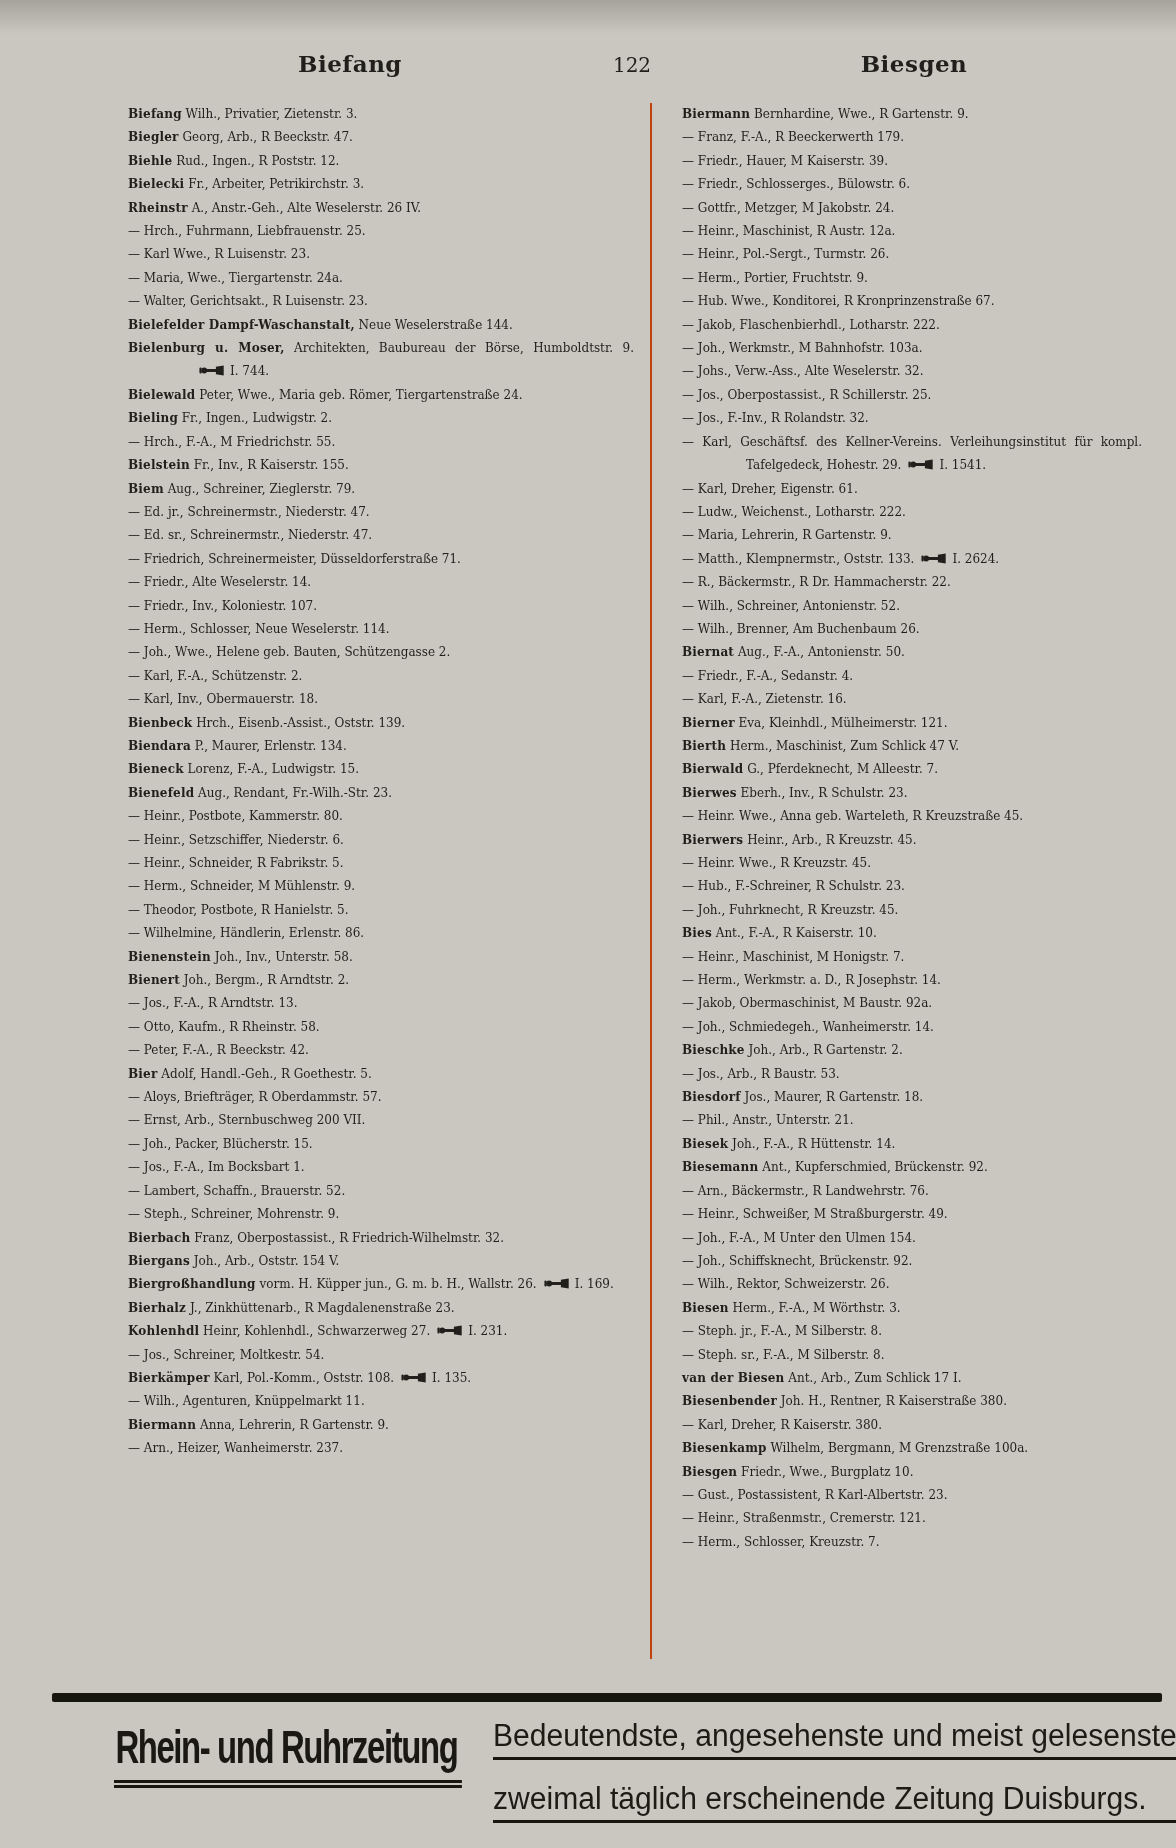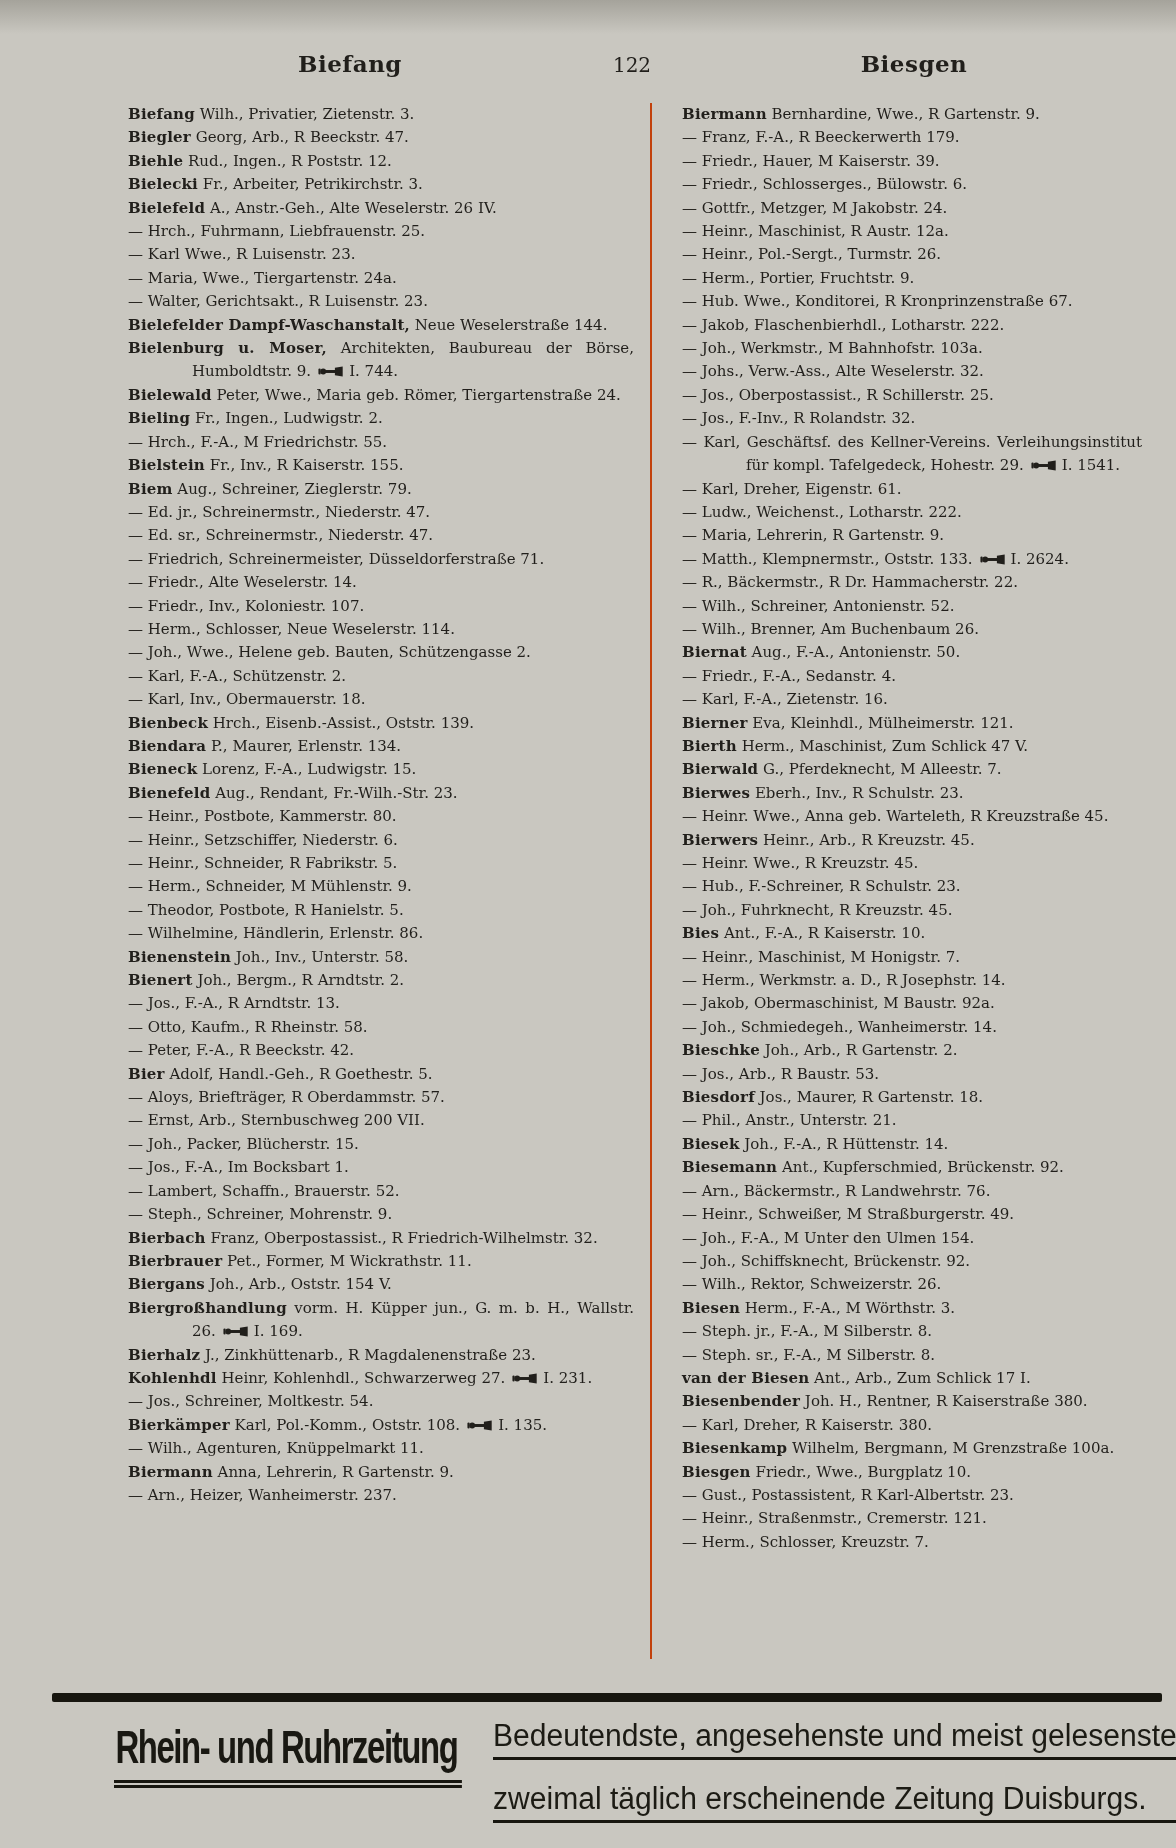--- a/index.html
+++ b/index.html
@@ -33,21 +33,21 @@
     width:120px;text-align:center;
     font-size:20px;font-weight:normal;
   }
 
   
   .columns{
     display:flex;align-items:stretch;
     padding:0 34px 0 92px;
     min-height:1556px;
   }
-  .col{font-size:15px;line-height:23.4px;text-align:justify;}
+  .col{font-size:12px;line-height:23.4px;text-align:justify;}
   .col-left{width:506px;padding-right:16px;}
   .col-right{
     flex:1;
     border-left:2px solid #c2410c;
     padding-left:30px;
   }
   p.entry{
     margin:0;
     padding-left:64px;
     text-indent:-64px;
@@ -102,21 +102,21 @@
     <span class="pageno">122</span>
     <span class="kw">Biesgen</span>
   </div>
 
   <div class="columns">
     <div class="col col-left" id="col-left">
         <p class="entry"><span class="lead-name">Biefang</span><span>&nbsp;Wilh., Privatier, Zietenstr. 3.</span></p>
         <p class="entry"><span class="lead-name">Biegler</span><span>&nbsp;Georg, Arb., R Beeckstr. 47.</span></p>
         <p class="entry"><span class="lead-name">Biehle</span><span>&nbsp;Rud., Ingen., R Poststr. 12.</span></p>
         <p class="entry"><span class="lead-name">Bielecki</span><span>&nbsp;Fr., Arbeiter, Petrikirchstr. 3.</span></p>
-        <p class="entry"><span class="lead-name">Bielefeld</span><span>&nbsp;A., Anstr.-Geh., Alte Weselerstr. 26 IV.</span></p>
+        <p class="entry"><span class="lead-name">Rheinstr</span><span>&nbsp;A., Anstr.-Geh., Alte Weselerstr. 26 IV.</span></p>
         <p class="entry"><span class="lead-dash">—</span><span>&nbsp;Hrch., Fuhrmann, Liebfrauenstr. 25.</span></p>
         <p class="entry"><span class="lead-dash">—</span><span>&nbsp;Karl Wwe., R Luisenstr. 23.</span></p>
         <p class="entry"><span class="lead-dash">—</span><span>&nbsp;Maria, Wwe., Tiergartenstr. 24a.</span></p>
         <p class="entry"><span class="lead-dash">—</span><span>&nbsp;Walter, Gerichtsakt., R Luisenstr. 23.</span></p>
         <p class="entry"><span class="lead-name">Bielefelder Dampf-Waschanstalt,</span><span>&nbsp;Neue Weselerstraße 144.</span></p>
         <p class="entry"><span class="lead-name">Bielenburg u. Moser,</span><span>&nbsp;Architekten, Baubureau der Börse, Humboldtstr. 9.</span><span class="phone"><svg width="26" height="11" viewBox="0 0 30 12">
               <g fill="#211f1b">
                 <rect x="0.5" y="2.5" width="2.6" height="7" rx="1.2"></rect>
                 <circle cx="6" cy="6" r="3.4"></circle>
                 <rect x="8" y="4.3" width="12" height="3.4"></rect>
@@ -153,21 +153,20 @@
         <p class="entry"><span class="lead-dash">—</span><span>&nbsp;Otto, Kaufm., R Rheinstr. 58.</span></p>
         <p class="entry"><span class="lead-dash">—</span><span>&nbsp;Peter, F.-A., R Beeckstr. 42.</span></p>
         <p class="entry"><span class="lead-name">Bier</span><span>&nbsp;Adolf, Handl.-Geh., R Goethestr. 5.</span></p>
         <p class="entry"><span class="lead-dash">—</span><span>&nbsp;Aloys, Briefträger, R Oberdammstr. 57.</span></p>
         <p class="entry"><span class="lead-dash">—</span><span>&nbsp;Ernst, Arb., Sternbuschweg 200 VII.</span></p>
         <p class="entry"><span class="lead-dash">—</span><span>&nbsp;Joh., Packer, Blücherstr. 15.</span></p>
         <p class="entry"><span class="lead-dash">—</span><span>&nbsp;Jos., F.-A., Im Bocksbart 1.</span></p>
         <p class="entry"><span class="lead-dash">—</span><span>&nbsp;Lambert, Schaffn., Brauerstr. 52.</span></p>
         <p class="entry"><span class="lead-dash">—</span><span>&nbsp;Steph., Schreiner, Mohrenstr. 9.</span></p>
         <p class="entry"><span class="lead-name">Bierbach</span><span>&nbsp;Franz, Oberpostassist., R Friedrich-Wilhelmstr. 32.</span></p>
-        <p class="entry"><span class="lead-name">Bierbrauer</span><span>&nbsp;Pet., Former, M Wickrathstr. 11.</span></p>
         <p class="entry"><span class="lead-name">Biergans</span><span>&nbsp;Joh., Arb., Oststr. 154 V.</span></p>
         <p class="entry"><span class="lead-name">Biergroßhandlung</span><span>&nbsp;vorm. H. Küpper jun., G. m. b. H., Wallstr. 26.</span><span class="phone"><svg width="26" height="11" viewBox="0 0 30 12">
               <g fill="#211f1b">
                 <rect x="0.5" y="2.5" width="2.6" height="7" rx="1.2"></rect>
                 <circle cx="6" cy="6" r="3.4"></circle>
                 <rect x="8" y="4.3" width="12" height="3.4"></rect>
                 <path d="M19.5 1.6 L28.5 0.2 L28.5 11.8 L19.5 10.4 Z"></path>
               </g>
             </svg><span>I. 169.</span></span></p>
         <p class="entry"><span class="lead-name">Bierhalz</span><span>&nbsp;J., Zinkhüttenarb., R Magdalenenstraße 23.</span></p>

